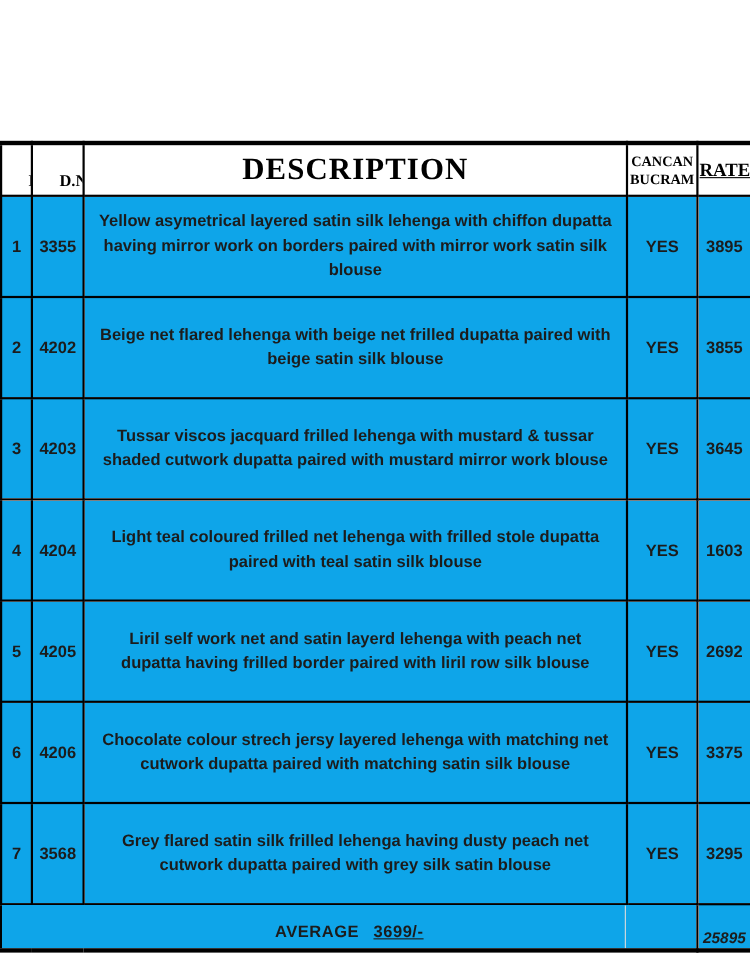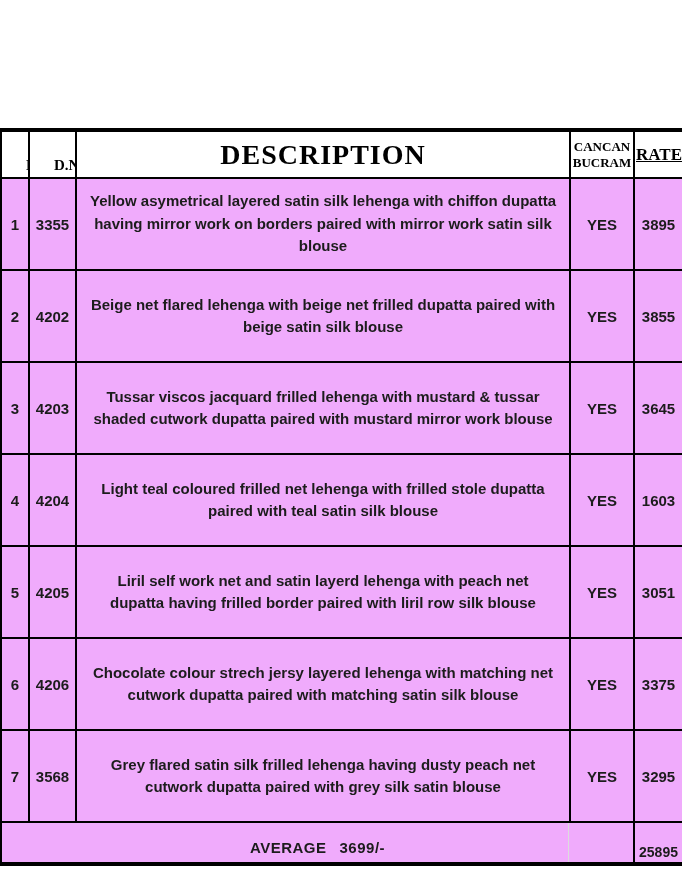--- a/index.html
+++ b/index.html
@@ -84,21 +84,21 @@
     font-size: 17px;
     vertical-align: middle;
     text-decoration: underline;
   }
   td {
     font-weight: bold;
     font-size: 15px;
     text-align: center;
     vertical-align: middle;
     color: #1c1c1c;
-    background: #f0abfc;
+    background: #0ea5e9;
   }
   td.desc-cell {
     padding: 0 13px;
     line-height: 1.5;
   }
   tfoot td.avg-cell {
     position: relative;
     font-size: 15px;
     letter-spacing: 0.5px;
     vertical-align: middle;
@@ -106,25 +106,26 @@
   }
   tfoot td.avg-cell::after {
     content: "";
     position: absolute;
     left: 566px;
     top: 0;
     bottom: 0;
     width: 1px;
     background: #dcdcdc;
   }
-  .avg-value { margin-left: 13px; }
+  .avg-value { margin-left: 13px; text-decoration: underline; }
   tfoot td.total-cell {
     font-size: 14px;
     vertical-align: bottom;
     padding-bottom: 2px;
+    font-style: italic;
   }
 </style>
 </head>
 <body>
 
 <div class="page">
 
 
   <table class="price-table">
     <colgroup>
@@ -173,21 +174,21 @@
     <td>4204</td>
     <td class="desc-cell">Light teal coloured frilled net lehenga with frilled stole dupatta paired with teal satin silk blouse</td>
     <td>YES</td>
     <td>1603</td>
   </tr>
         <tr>
     <td>5</td>
     <td>4205</td>
     <td class="desc-cell">Liril self work net and satin layerd lehenga with peach net dupatta having frilled border paired with liril row silk blouse</td>
     <td>YES</td>
-    <td>3051</td>
+    <td>2692</td>
   </tr>
         <tr>
     <td>6</td>
     <td>4206</td>
     <td class="desc-cell">Chocolate colour strech jersy layered lehenga with matching net cutwork dupatta paired with matching satin silk blouse</td>
     <td>YES</td>
     <td>3375</td>
   </tr>
         <tr>
     <td>7</td>

